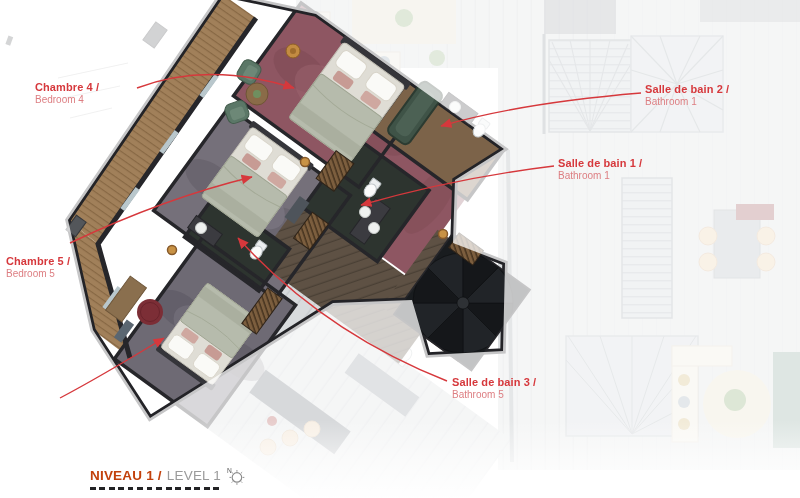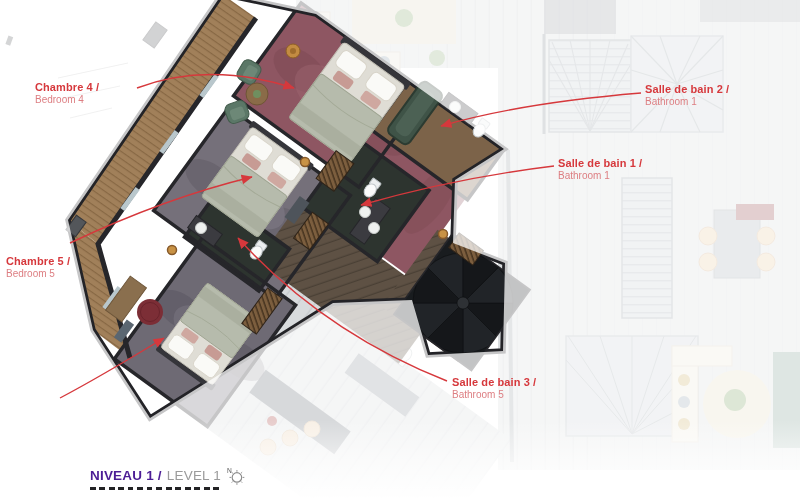--- a/index.html
+++ b/index.html
@@ -3,21 +3,21 @@
 <meta charset="utf-8">
 <style>
   html,body{margin:0;padding:0;background:#fff;}
   .stage{position:relative;width:800px;height:498px;background:#ffffff;overflow:hidden;
          font-family:"Liberation Sans",sans-serif;}
   .plan-svg{position:absolute;left:0;top:0;}
   .rlabel{position:absolute;line-height:12.5px;white-space:nowrap;}
   .rlabel .p{display:block;font-weight:bold;font-size:11px;color:#d6383c;letter-spacing:.1px;}
   .rlabel .s{display:block;font-size:10px;color:#dd7e82;}
   .footer{position:absolute;left:90px;top:466px;display:flex;align-items:center;gap:5px;}
-  .f-p{font-weight:bold;font-size:13.5px;color:#4c1d95;letter-spacing:.2px;}
+  .f-p{font-weight:bold;font-size:13.5px;color:#c2410c;letter-spacing:.2px;}
   .f-s{font-size:13.5px;color:#9b9b9b;letter-spacing:.2px;text-align:right;}
   .f-dash{position:absolute;left:90px;top:487px;width:129px;height:3px;
           background:repeating-linear-gradient(90deg,#232325 0 5.5px,transparent 5.5px 9.5px);}
 </style>
 </head>
 <body>
 
 <div class="stage">
 
 <svg class="plan-svg" width="800" height="498" viewBox="0 0 800 498">

